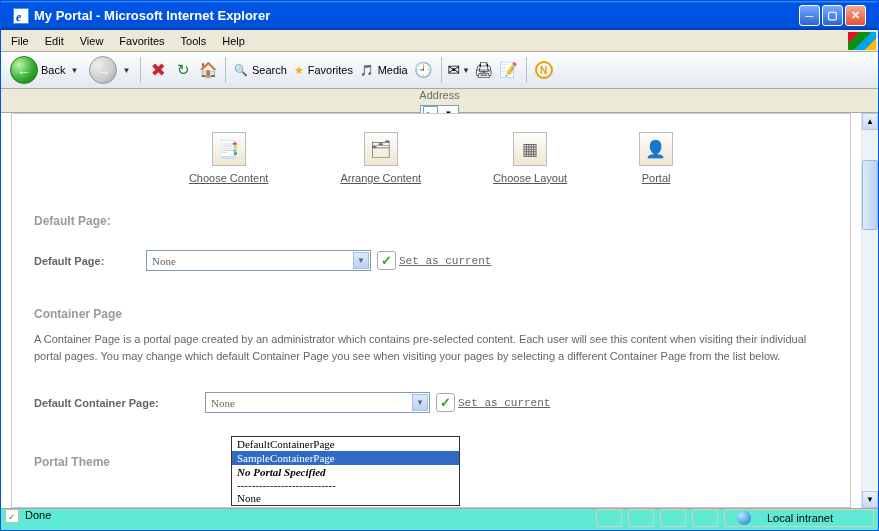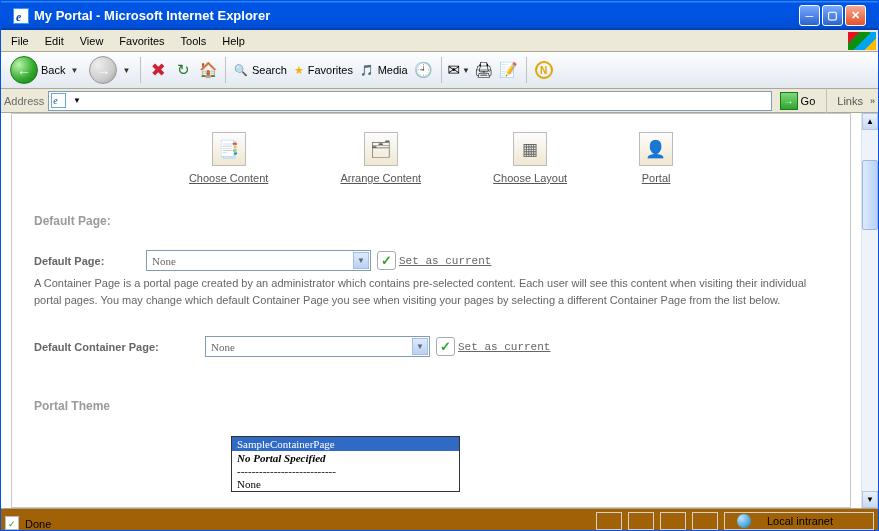--- a/index.html
+++ b/index.html
@@ -21,21 +21,21 @@
 .toolbar { height:37px; background:linear-gradient(to bottom,#fefefe,#edf1f7 60%,#e3e8ef); border-bottom:1px solid #aca899; display:flex; align-items:center; padding:0 5px; gap:3px; }
 .nav-btn { display:flex; align-items:center; gap:3px; padding:2px 4px; cursor:default; }
 .nav-circle { width:28px; height:28px; border-radius:50%; display:flex; align-items:center; justify-content:center; font-size:14px; color:#fff; }
 .nav-green { background:radial-gradient(circle at 30% 30%,#b9f5a8,#2fa62b 60%,#1a7a18); border:1px solid #1a7a18;}
 .nav-gray { background:radial-gradient(circle at 30% 30%,#eee,#ccc 60%,#999); border:1px solid #999;}
 .drop-arrow{ font-size:8px; color:#333; margin-left:2px;}
 .sep{ width:1px; height:26px; background:#c0c0c0; margin:0 3px;}
 .tb-icon{ width:22px; height:22px; display:flex;align-items:center;justify-content:center; font-size:15px; cursor:default;}
 .tb-lbl{ display:flex; align-items:center; gap:4px; padding:2px; cursor:default;}
 
-.addrbar { height:24px; background:#ece9d8; border-bottom:1px solid #aca899; display:flex; align-items:center; padding:0 3px; gap:4px; }
+.addrbar { height:24px; background:#ece9d8; border-bottom:1px solid #aca899; display:flex; align-items:center; padding:0 3px; gap:4px;flex-direction:column; }
 .addr-label{ color:#6b6b6b; }
 .addr-input { flex:1; display:flex; align-items:center; background:#fff; border:1px solid #7f9db9; height:20px; padding:0 2px; }
 .addr-input .page-icon{ width:15px;height:15px;margin-right:3px; background:#fff;border:1px solid #6ac;}
 .addr-input .page-icon::before{content:"e";color:#1a4aa8;font-family:Georgia,serif;font-style:italic;font-size:10px;margin-left:1px;}
 .addr-input input { flex:1; border:0; outline:0; font:11px Tahoma; }
 .addr-input .dd{ width:15px;text-align:center;font-size:8px;cursor:default;}
 .go-btn{ display:flex;align-items:center;gap:3px; padding:0 4px; cursor:default;}
 .go-sq{ width:18px;height:18px;background:linear-gradient(to bottom,#7ed87d,#2fa62b);border:1px solid #1a7a18;display:flex;align-items:center;justify-content:center;color:#fff;font-size:10px;}
 .links-lbl{ color:#555; padding:0 3px; }
 .chev{font-size:9px;color:#333;}
@@ -60,21 +60,21 @@
 .dd-opt{ padding:1px 5px; cursor:default;}
 .dd-sel{ background:#316ac5; color:#fff;}
 .dd-hdr{ font-style:italic; font-weight:bold;}
 .dd-div{ padding:0 5px; letter-spacing:0;}
 
 .vscroll{ width:17px; background:#eef2f9; border-left:1px solid #dfe3eb; display:flex;flex-direction:column;}
 .vs-btn{height:17px;background:linear-gradient(to bottom,#eaf1fe,#c9d9f2);border:1px solid #b4c6e4;display:flex;align-items:center;justify-content:center;font-size:8px;cursor:default;}
 .vs-track{flex:1;position:relative;}
 .vs-thumb{position:absolute;top:30px;left:0;right:0;height:70px;background:linear-gradient(to right,#ddeafc,#bad1f3);border:1px solid #9bb8e4;border-radius:2px;}
 
-.statusbar{ height:22px; background:#a16207; border-top:1px solid #aca899; display:flex; align-items:flex-end; padding:0 4px; gap:6px;}
+.statusbar{ height:22px; background:#5eead4; border-top:1px solid #aca899; display:flex; align-items:flex-start; padding:0 4px; gap:6px;}
 .sb-cell{ display:flex;align-items:center;gap:16px;border:1px solid #d4d0c8;padding:1px 12px;height:18px;}
 .sb-spacer{flex:1;}
 .sb-page-icon{width:14px;height:14px;background:#fff;border:1px solid #bbb;}
 .sb-page-icon::before{content:"✓";color:#2c9b2a;font-size:9px;margin-left:2px;}
 .sb-zone-icon{width:14px;height:14px;border-radius:50%;background:radial-gradient(circle at 30% 30%,#bde6ff,#4fa7dd 60%,#1f74b0);}
 </style>
 </head>
 <body>
 
 <div class="window">
@@ -193,36 +193,38 @@
       <div class="row" style="margin-top:22px;">
         <span class="fld-label">Default Page:</span>
         <div class="select" style="width:225px;margin-left:12px;">
           <span>None</span>
           <span class="sel-arrow">▼</span>
         </div>
         <span class="check-round"></span>
         <span class="action-link">Set as current</span>
       </div>
 
+      <div class="sect-h" style="margin-top:36px;">Container Page</div>
       <div class="desc">A Container Page is a portal page created by an administrator which contains pre-selected content. Each user will see this content when visiting their individual portal pages. You may change which default Container Page you see when visiting your pages by selecting a different Container Page from the list below.</div>
       <div class="row" style="margin-top:28px;">
         <span class="fld-label" style="min-width:165px;">Default Container Page:</span>
         <div class="select" style="width:225px;margin-left:6px;">
           <span>None</span>
           <span class="sel-arrow">▼</span>
         </div>
         <span class="check-round"></span>
         <span class="action-link">Set as current</span>
       </div>
 
       <div class="sect-h" style="margin-top:42px;">Portal Theme</div>
 
     </div>
 
     <div class="dropdown-pop">
+      <div class="dd-opt">DefaultContainerPage</div>
       <div class="dd-opt dd-sel">SampleContainerPage</div>
       <div class="dd-opt dd-hdr">No Portal Specified</div>
       <div class="dd-opt dd-div">---------------------------</div>
       <div class="dd-opt">None</div>
     </div>
 
     <div class="vscroll">
       <div class="vs-btn">▲</div>
       <div class="vs-track">
           <div class="vs-thumb"></div>

